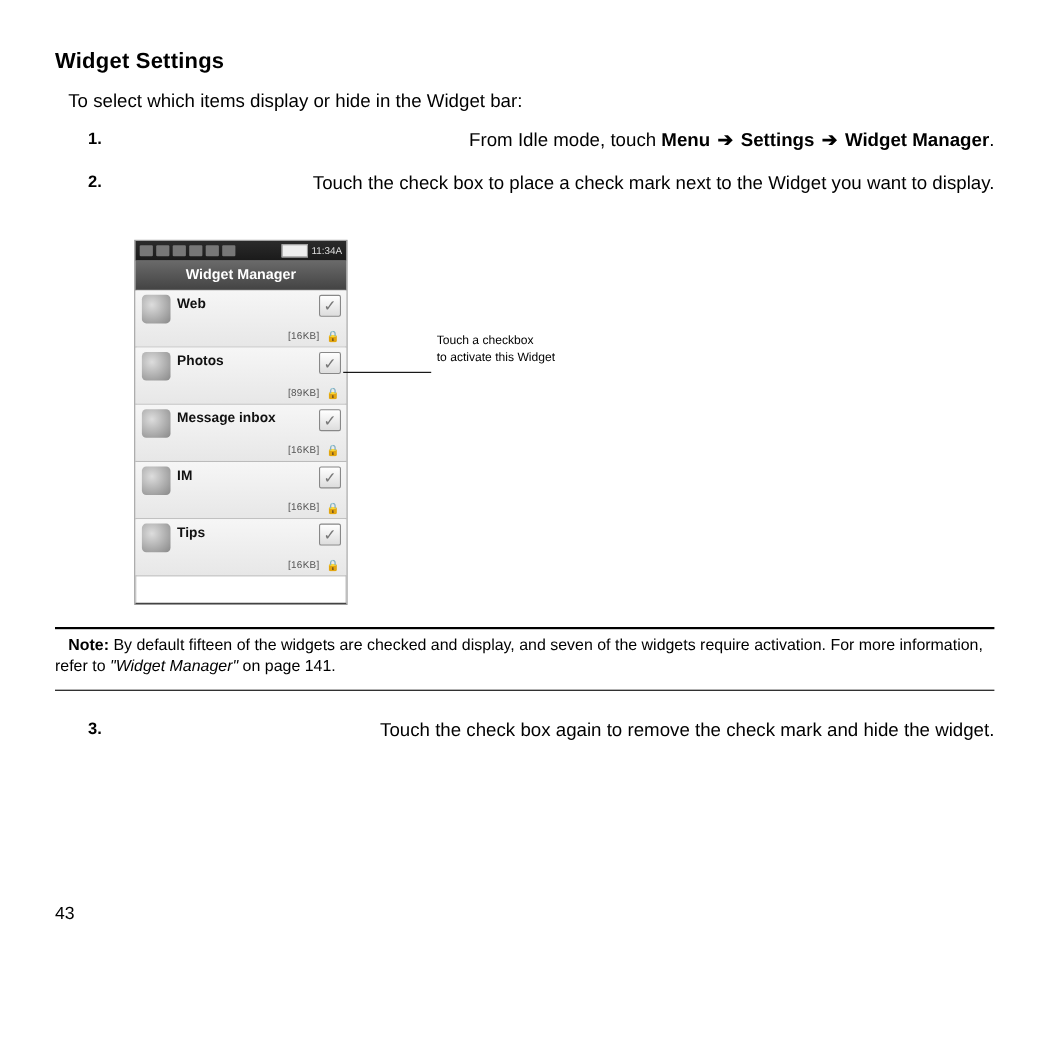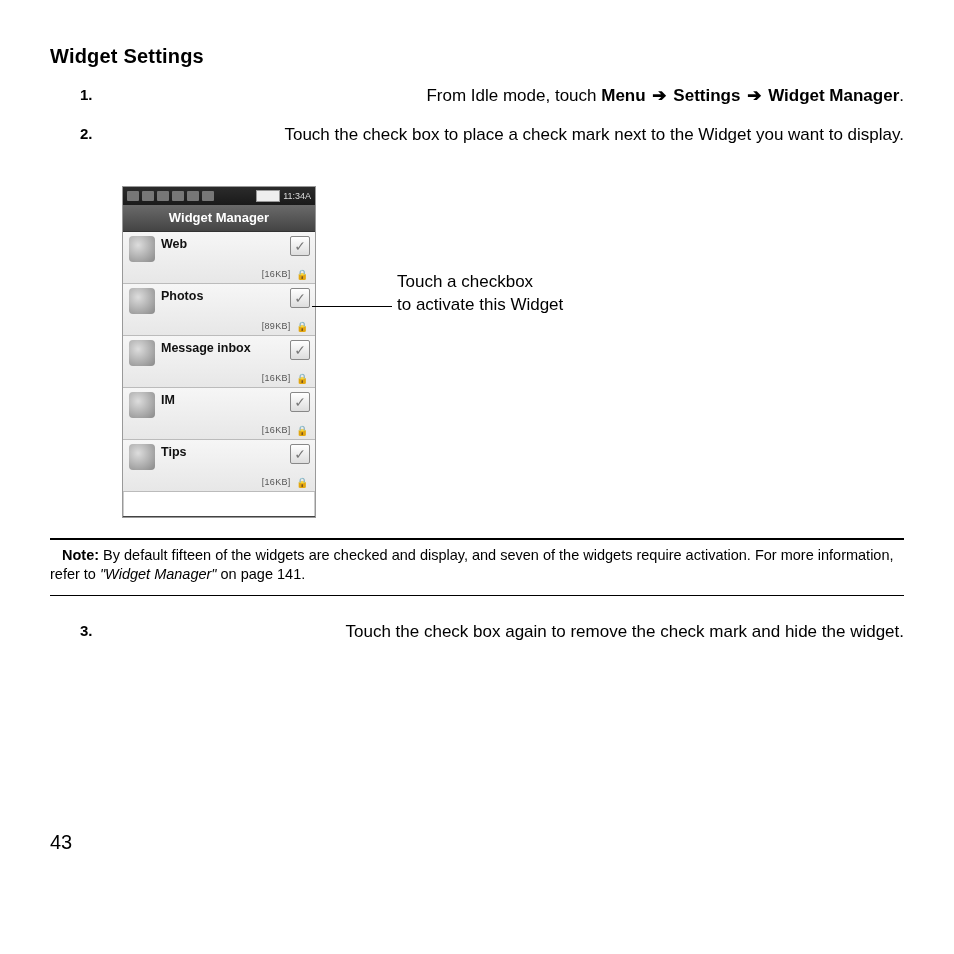--- a/index.html
+++ b/index.html
@@ -147,21 +147,21 @@
     background: linear-gradient(#444,#222);
     color:#fff;
     font-size:14px;
     font-weight:600;
     display:flex; align-items:center; justify-content:center;margin-top:24px;
   }
   .annot {
     position:absolute;
     top: 85px;
     left: 275px;
-    font-size: 17px;
+    font-size: 11px;
     line-height: 1.35;
   }
   .leader {
     position:absolute;
     top: 120px;
     left: 190px;
     width: 80px;
     height: 0;
     border-top: 1px solid #000;
   }
@@ -171,31 +171,32 @@
     font-size: 14.5px;
     line-height: 1.35;
     padding: 0 0 6px 0;
   }
   .note-label { font-weight:700;margin-left:12px; }
   .note .ref { font-style: italic; }
   .note-rule-bottom { border:none; border-top:1px solid #000; margin: 4px 0 22px 0; }
   .pagenum {
     position:absolute;
     left: 50px;
-    bottom: 26px;
-    font-size: 20px;
+    bottom: 40px;
+    font-size: 16px;
   }
 </style>
 </head>
 <body>
 
 <div class="page">
 
   <h2 class="section-title">Widget Settings</h2>
 
+  <p class="intro">To select which items display or hide in the Widget bar:</p>
 
   <ol class="steps">
     <li>
       <span>From Idle mode, touch </span><span class="bold">Menu</span>
       <span class="arrow">➔</span>
       <span class="bold">Settings</span>
       <span class="arrow">➔</span>
       <span class="bold">Widget Manager</span><span>.</span>
     </li>
     <li>Touch the check box to place a check mark next to the Widget you want to display.</li>

